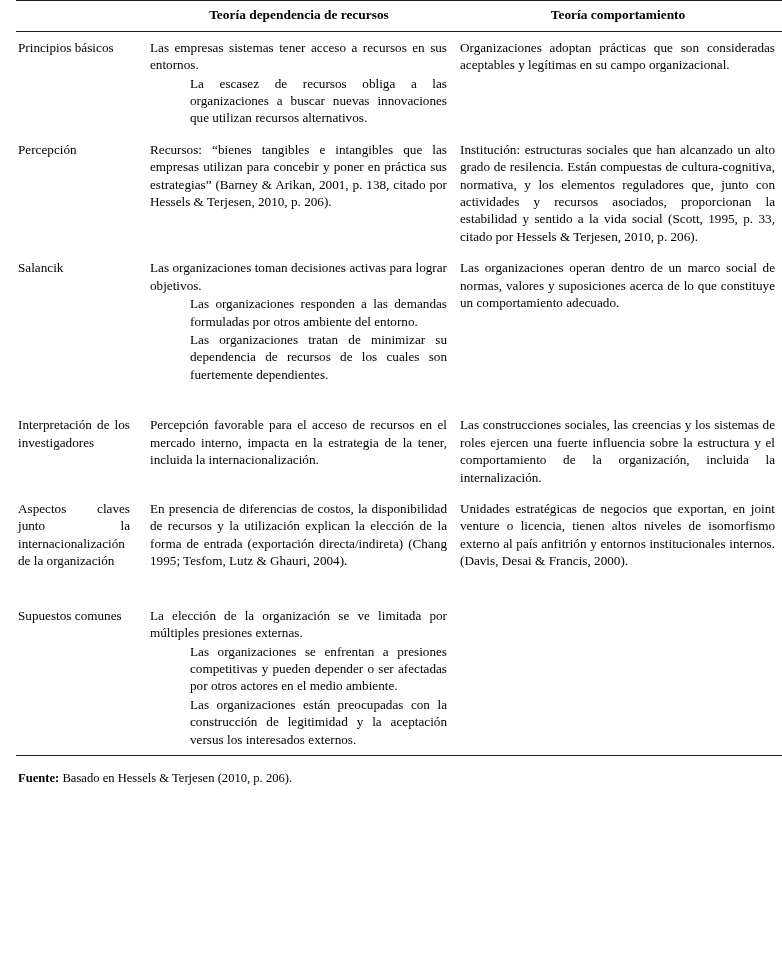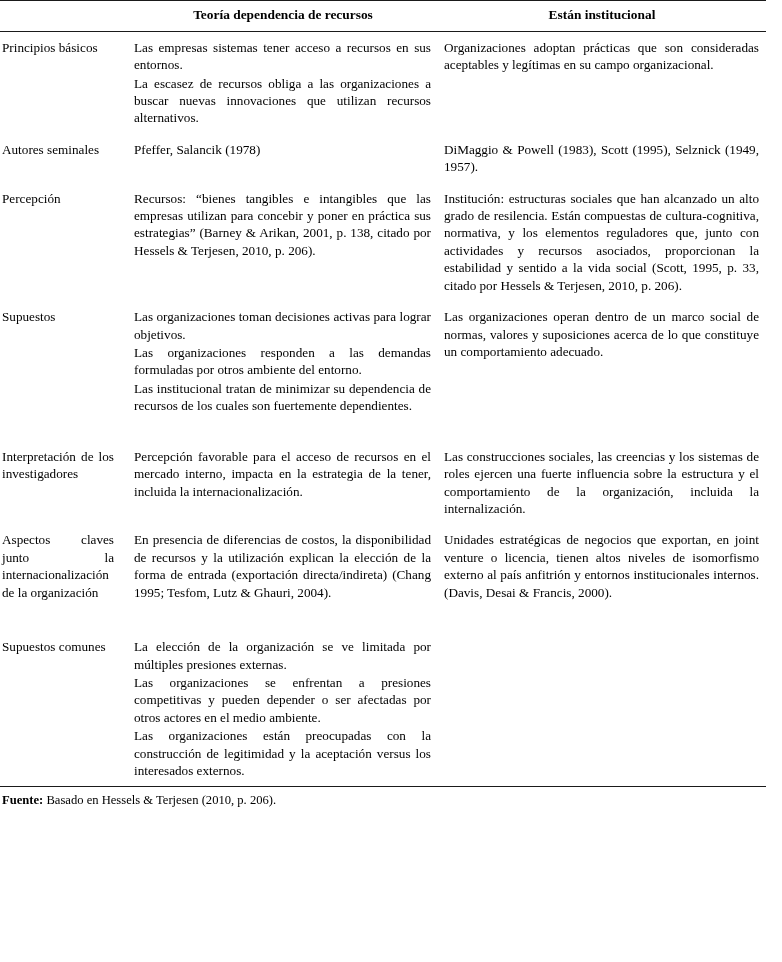--- a/index.html
+++ b/index.html
@@ -9,21 +9,21 @@
   }
   body {
     width: 782px;
     min-height: 962px;
     font-family: "Liberation Serif", serif;
     color: #000000;
   }
   .page {
     width: 670px;
     box-sizing: border-box;
-    padding: 0 0;
+    padding: 0 16px;
   }
   table.theory-table {
     width: 766px;
     border-collapse: collapse;
     table-layout: fixed;
     font-size: 13.2px;
     line-height: 1.32;
   }
   table.theory-table col.c-label { width: 128px; }
   table.theory-table col.c-col1 { width: 310px; }
@@ -56,87 +56,79 @@
     padding-right: 14px;
   }
   tbody tr.last-row td {
     border-bottom: 1.6px solid #1a1a1a;
   }
   tbody td p {
     margin: 0 0 0 0;
   }
   tbody td p + p {
     margin-top: 1px;
+    margin-left: 40px;
   }
   .pad-bottom-lg { padding-bottom: 26px; }
   .pad-bottom-xl { padding-bottom: 30px; }
   .source {
-    margin-top: 6px;
+    margin-top: 15px;
     font-size: 12.6px;
     padding-left: 2px;
   }
   .source b { font-weight: bold; }
 </style>
 </head>
 <body>
 
 <div class="page">
 
   <table class="theory-table">
     <colgroup>
       <col class="c-label">
       <col class="c-col1">
       <col class="c-col2">
     </colgroup>
     <thead>
       <tr>
         <th class="blank"></th>
         <th>Teoría dependencia de recursos</th>
-        <th>Están institucional</th>
+        <th>Teoría comportamiento</th>
       </tr>
     </thead>
     <tbody>
 
       <tr>
         <td class="label">Principios básicos</td>
         <td>
           <p>Las empresas sistemas tener acceso a recursos en sus entornos.</p>
           <p>La escasez de recursos obliga a las organizaciones a buscar nuevas innovaciones que utilizan recursos alternativos.</p>
         </td>
         <td>
           <p>Organizaciones adoptan prácticas que son consideradas aceptables y legítimas en su campo organizacional.</p>
         </td>
       </tr>
 
-      <tr>
-        <td class="label">Autores seminales</td>
-        <td>
-          <p>Pfeffer, Salancik (1978)</p>
-        </td>
-        <td>
-          <p>DiMaggio &amp; Powell (1983), Scott (1995), Selznick (1949, 1957).</p>
-        </td>
-      </tr>
 
       <tr>
         <td class="label">Percepción</td>
         <td>
           <p>Recursos: “bienes tangibles e intangibles que las empresas utilizan para concebir y poner en práctica sus estrategias” (Barney &amp; Arikan, 2001, p. 138, citado por Hessels &amp; Terjesen, 2010, p. 206).</p>
         </td>
         <td>
           <p>Institución: estructuras sociales que han alcanzado un alto grado de resilencia. Están compuestas de cultura-cognitiva, normativa, y los elementos reguladores que, junto con actividades y recursos asociados, proporcionan la estabilidad y sentido a la vida social (Scott, 1995, p. 33, citado por Hessels &amp; Terjesen, 2010, p. 206).</p>
         </td>
       </tr>
 
       <tr>
-        <td class="label pad-bottom-lg">Supuestos</td>
+        <td class="label pad-bottom-lg">Salancik</td>
         <td class="pad-bottom-lg">
           <p>Las organizaciones toman decisiones activas para lograr objetivos.</p>
           <p>Las organizaciones responden a las demandas formuladas por otros ambiente del entorno.</p>
-          <p>Las institucional tratan de minimizar su dependencia de recursos de los cuales son fuertemente dependientes.</p>
+          <p>Las organizaciones tratan de minimizar su dependencia de recursos de los cuales son fuertemente dependientes.</p>
         </td>
         <td class="pad-bottom-lg">
           <p>Las organizaciones operan dentro de un marco social de normas, valores y suposiciones acerca de lo que constituye un comportamiento adecuado.</p>
         </td>
       </tr>
 
       <tr>
         <td class="label">Interpretación de los investigadores</td>
         <td>
           <p>Percepción favorable para el acceso de recursos en el mercado interno, impacta en la estrategia de la tener, incluida la internacionalización.</p>

